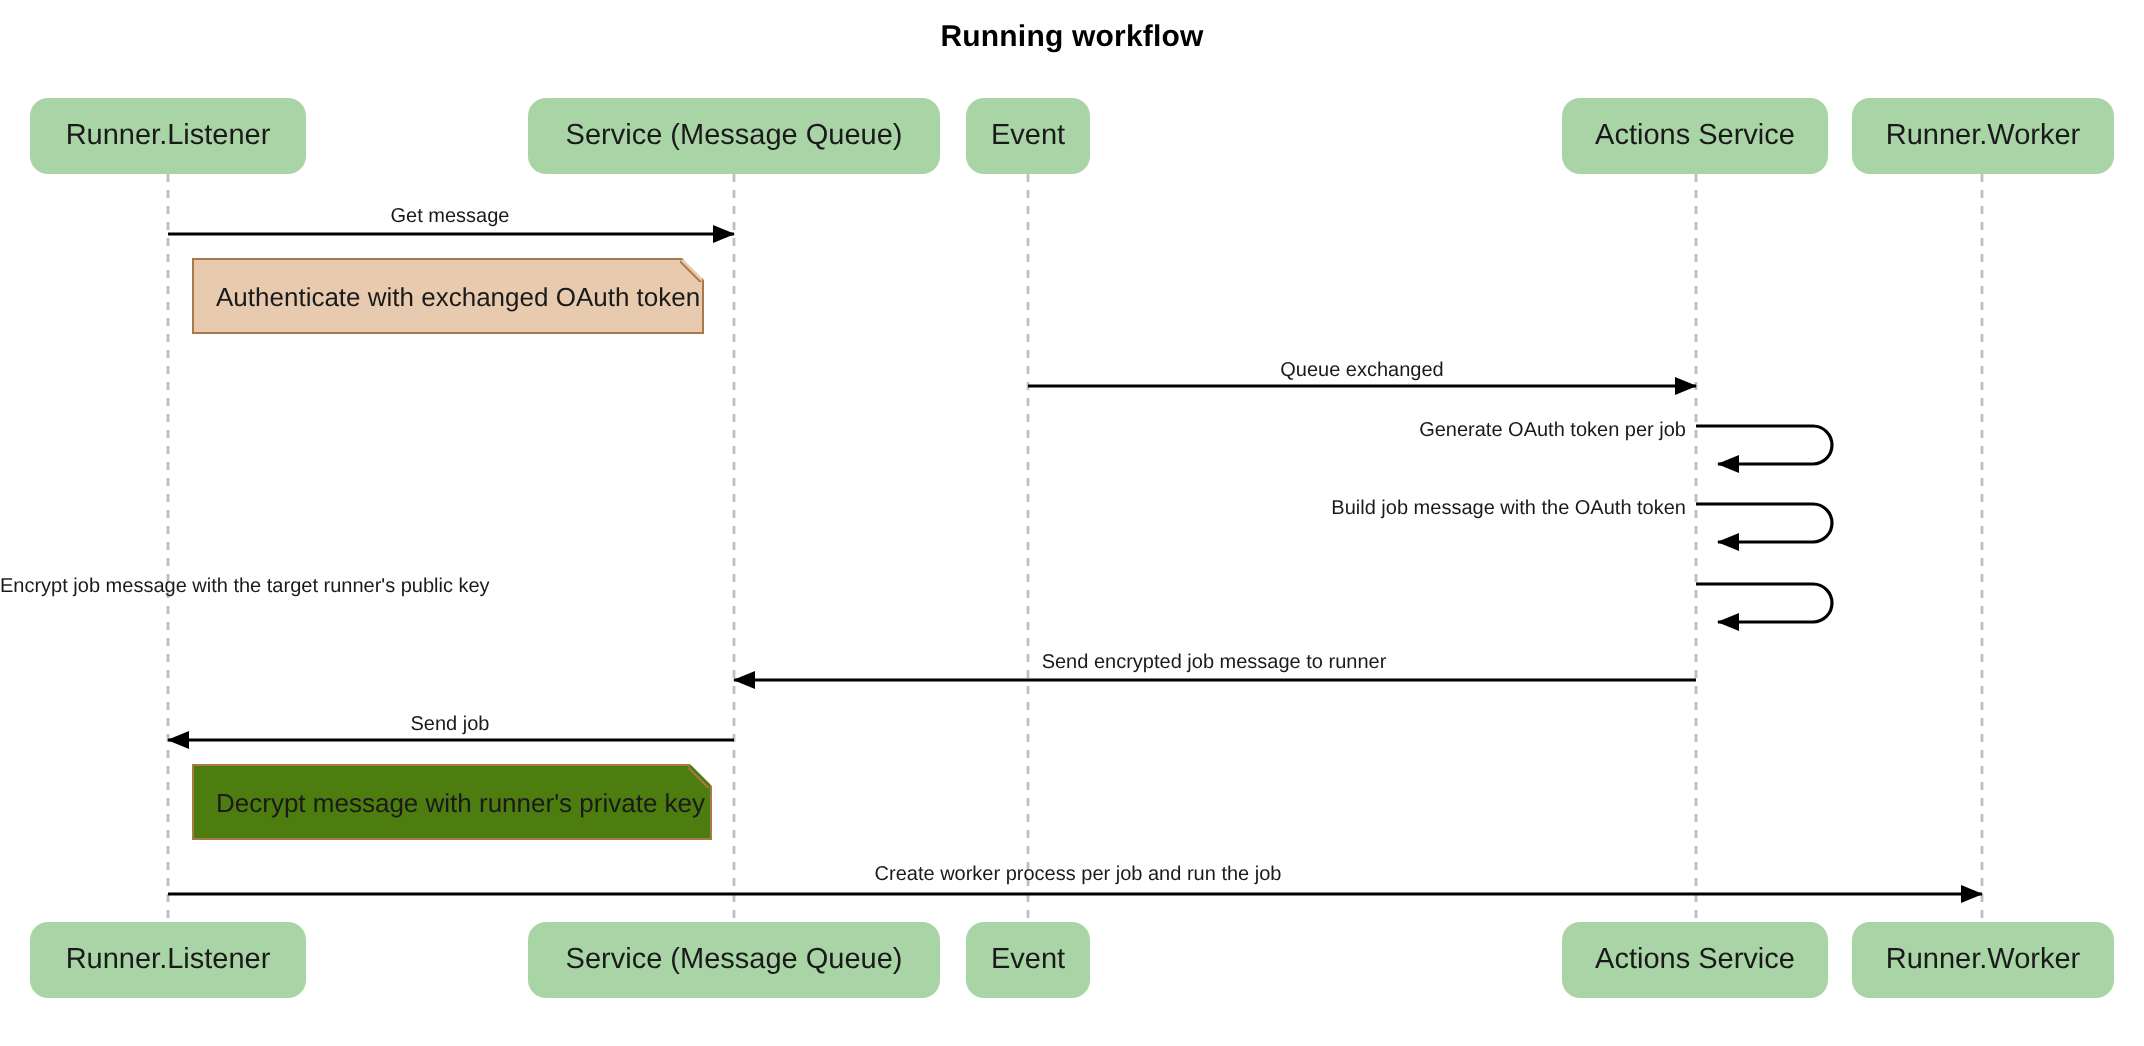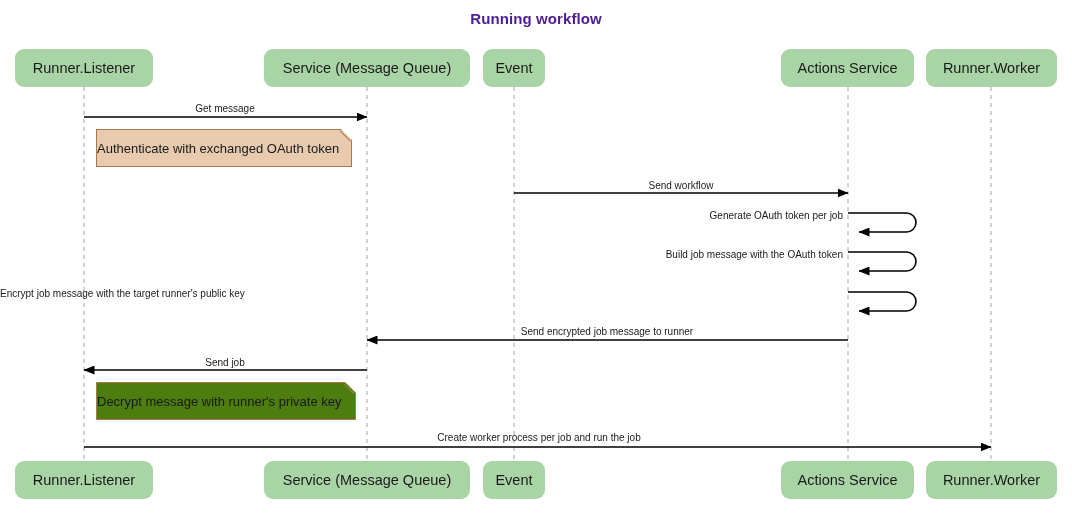--- a/index.html
+++ b/index.html
@@ -28,21 +28,21 @@
     overflow: visible;
   }
   .diagram-title {
     position: absolute;
     left: 0;
     top: 10px;
     width: 1072px;
     text-align: center;
     font-size: 15px;
     font-weight: bold;
-    color: #4c1d95;
+    color: #000000;
     letter-spacing: 0.1px;
   }
   .participant {
     position: absolute;
     box-sizing: border-box;
     border-radius: 9px;
     background: #a9d5a6;
     display: flex;
     align-items: center;
     justify-content: center;
@@ -54,20 +54,21 @@
   .note {
     position: absolute;
     box-sizing: border-box;
     background: #e8cbaf;
     border: 1px solid #a8794b;
     display: flex;
     align-items: center;
     font-size: 13px;
     color: #1a1a1a;
     white-space: nowrap;
+    padding-left: 11px;
   }
   .note .fold {
     position: absolute;
     right: -1px;
     top: -1px;
     width: 0;
     height: 0;
     border-left: 11px solid transparent;
     border-top: 11px solid #ffffff;
   }
@@ -177,21 +178,21 @@
         <span class="fold-edge"></span>
       </div>
       <div class="note" style="left: 96px; top: 382px; width: 260px; height: 38px; background: #4d7c0f; border-color: rgb(168, 121, 75);">
         <span>Decrypt message with runner's private key</span>
         <span class="fold"></span>
         <span class="fold-edge"></span>
       </div>
     </div>
   <div id="labels">
       <div class="msg-label" style="left: 225px; top: 103px;">Get message</div>
-      <div class="msg-label" style="left: 681px; top: 180px;">Send workflow</div>
+      <div class="msg-label" style="left: 681px; top: 180px;">Queue exchanged</div>
       <div class="msg-label right-anchored" style="left: 0px; top: 210px; width: 843px; text-align: right;">Generate OAuth token per job</div>
       <div class="msg-label right-anchored" style="left: 0px; top: 249px; width: 843px; text-align: right;">Build job message with the OAuth token</div>
       <div class="msg-label right-anchored" style="left: 0px; top: 288px; width: 843px; ">Encrypt job message with the target runner's public key</div>
       <div class="msg-label" style="left: 607px; top: 326px;">Send encrypted job message to runner</div>
       <div class="msg-label" style="left: 225px; top: 357px; text-align: right;">Send job</div>
       <div class="msg-label" style="left: 539px; top: 432px;">Create worker process per job and run the job</div>
     </div>
 
 </div>
 

